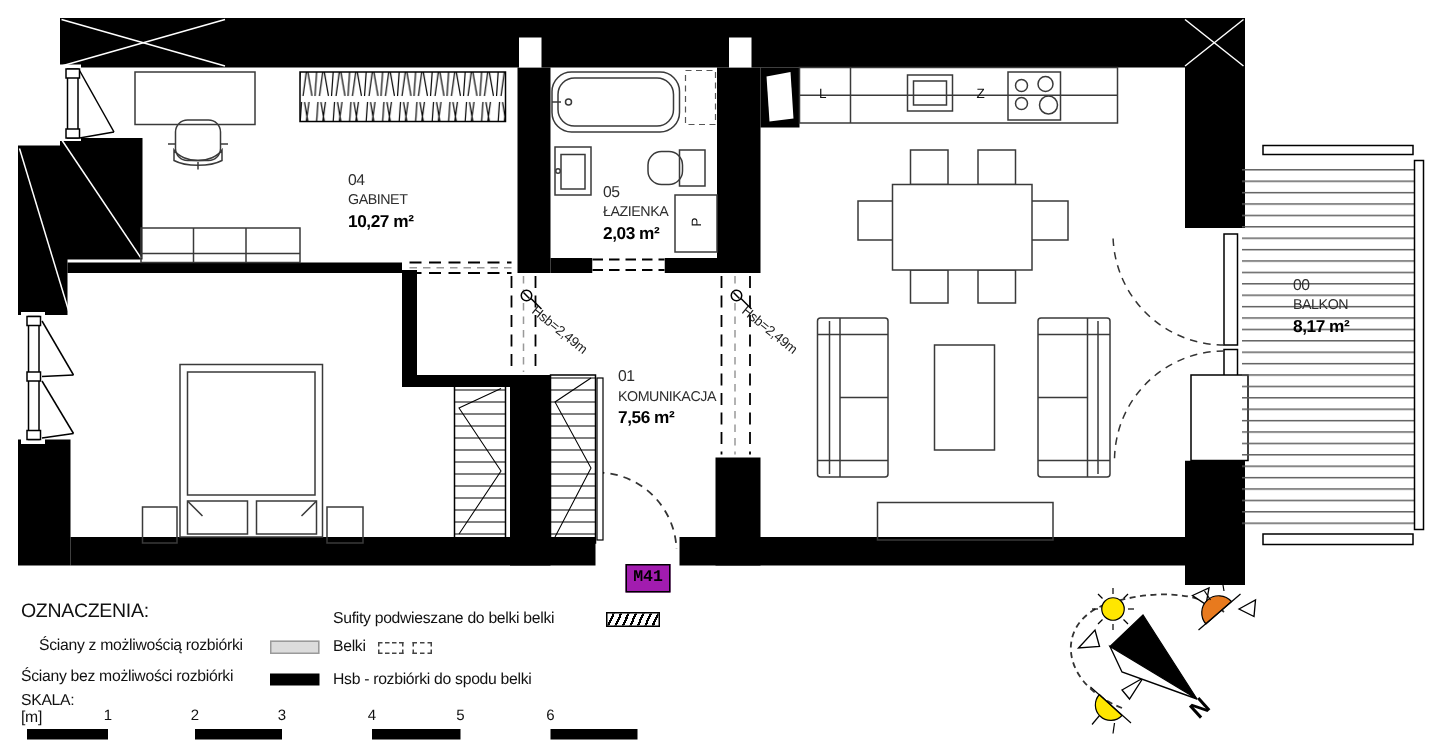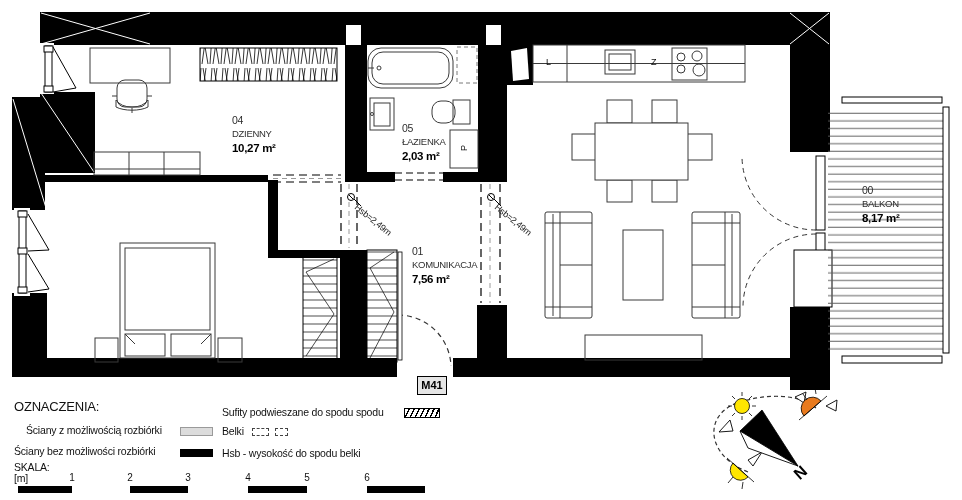--- a/index.html
+++ b/index.html
@@ -9,21 +9,21 @@
   
   .room-label{position:absolute;line-height:14px;letter-spacing:-0.3px;white-space:nowrap;color:#2e2e2e;}
   .room-label .rid{display:block;font-size:10.5px;}
   .room-label .rname{display:block;font-size:9.5px;}
   .room-label .rarea{display:block;font-size:11.5px;font-weight:bold;color:#000;}
   .room-label.center{text-align:left;}
   
   .hsb{position:absolute;font-size:9px;color:#1a1a1a;transform-origin:0 0;transform:rotate(39deg);letter-spacing:-0.2px;}
   
   .m41{position:absolute;left:417px;top:376px;width:28px;height:17px;border:1.5px solid #000;
-       background:#e5e5e5;font-weight:bold;font-size:11px;text-align:center;line-height:17px;z-index:4;}
+       background:#a21caf;font-weight:bold;font-size:11px;text-align:center;line-height:17px;z-index:4;font-family:Liberation Mono, monospace;}
   .kletter{position:absolute;font-size:9px;color:#111;}
   .kletter.rot{transform:rotate(-90deg);transform-origin:center;}
   
   .lg{position:absolute;font-size:10.5px;letter-spacing:-0.2px;color:#111;}
   .sw{position:absolute;box-sizing:border-box;}
   .sw-gray{background:#dcdcdc;border:1px solid #9a9a9a;}
   .sw-black{background:#000;}
   .sw-hatch{border:1px solid #000;background:repeating-linear-gradient(115deg,#fff 0px,#fff 3px,#000 3px,#000 4.5px);}
   .sw-beam{border:1px dashed #444;background:#fff;}
   .scale-num{position:absolute;font-size:10px;transform:translateX(-50%);color:#111;}
@@ -279,21 +279,21 @@
     </g>
     <g>
       <polygon points="740,431 762,410 798,466" fill="#000" stroke="#000" stroke-width="0.8"></polygon>
       <polygon points="740,431 798,466 748,448" fill="#fff" stroke="#000" stroke-width="0.9"></polygon>
     </g>
   </g>
 </svg>
 
 <div class="room-label" style="left:232px;top:113px">
   <span class="rid">04</span>
-  <span class="rname">DZIENNY</span>
+  <span class="rname">GABINET</span>
   <span class="rarea">10,27 m²</span>
 </div>
 <div class="room-label" style="left:402px;top:121px">
   <span class="rid">05</span>
   <span class="rname">ŁAZIENKA</span>
   <span class="rarea">2,03 m²</span>
 </div>
 <div class="room-label" style="left:412px;top:244px">
   <span class="rid">01</span>
   <span class="rname">KOMUNIKACJA</span>
@@ -318,28 +318,28 @@
   <div class="lg" style="left:14px;top:399px;font-size:13px">OZNACZENIA:</div>
 
   <div class="lg" style="left:26px;top:424px">Ściany z możliwością rozbiórki</div>
   <div class="sw sw-gray" style="left:180px;top:427px;width:33px;height:9px"></div>
 
   <div class="lg" style="left:14px;top:445px">Ściany bez możliwości rozbiórki</div>
   <div class="sw sw-black" style="left:180px;top:449px;width:33px;height:8px"></div>
 
   <div class="lg" style="left:14px;top:461px">SKALA:</div>
 
-  <div class="lg" style="left:222px;top:406px">Sufity podwieszane do spodu spodu</div>
+  <div class="lg" style="left:222px;top:406px">Sufity podwieszane do belki belki</div>
   <div class="sw sw-hatch" style="left:404px;top:408px;width:36px;height:10px"></div>
 
   <div class="lg" style="left:222px;top:425px">Belki</div>
   <div class="sw sw-beam" style="left:252px;top:428px;width:17px;height:8px"></div>
   <div class="sw sw-beam" style="left:275px;top:428px;width:13px;height:8px"></div>
 
-  <div class="lg" style="left:222px;top:447px">Hsb - wysokość do spodu belki</div>
+  <div class="lg" style="left:222px;top:447px">Hsb - rozbiórki do spodu belki</div>
 </div>
 
 <div>
   <div class="lg" style="left:14px;top:472px">[m]</div>
   <div class="scale-num" style="left:72px;top:472px">1</div>
   <div class="scale-num" style="left:130px;top:472px">2</div>
   <div class="scale-num" style="left:188px;top:472px">3</div>
   <div class="scale-num" style="left:248px;top:472px">4</div>
   <div class="scale-num" style="left:307px;top:472px">5</div>
   <div class="scale-num" style="left:367px;top:472px">6</div>

